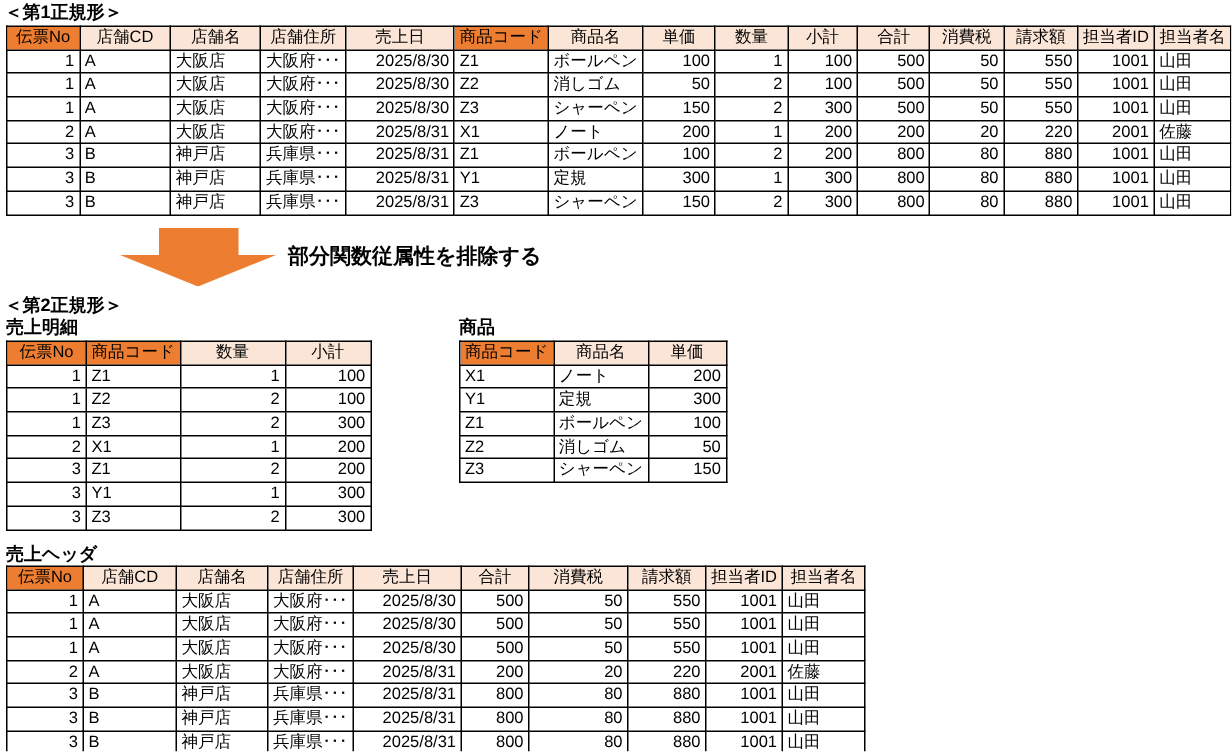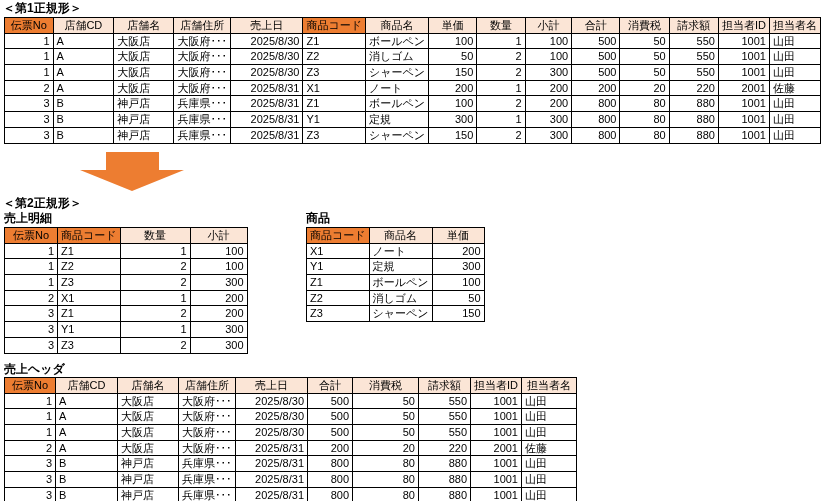--- a/index.html
+++ b/index.html
@@ -189,20 +189,21 @@
           <td style="text-align: right;">1001</td>
           <td style="text-align: left;">山田</td>
         </tr>
       </tbody>
     </table>
 
   <svg class="abs arrow" style="left:80px;top:152px" width="104" height="39" viewBox="0 0 104 39">
     <polygon points="26,0 79,0 79,18 104,18 52,39 0,18 26,18"></polygon>
   </svg>
 
+  <div class="abs arrow-note" style="left:192px;top:163px">部分関数従属性を排除する</div>
 
   <div class="abs section-title" style="left:3px;top:197px">＜第2正規形＞</div>
 
   <div class="abs table-label" style="left:4px;top:212px">売上明細</div>
 
   <table class="grid" id="t2" style="left:4px;top:227px">
       <colgroup>
         <col style="width: 53px;">
         <col style="width: 61px;">
         <col style="width: 70px;">

